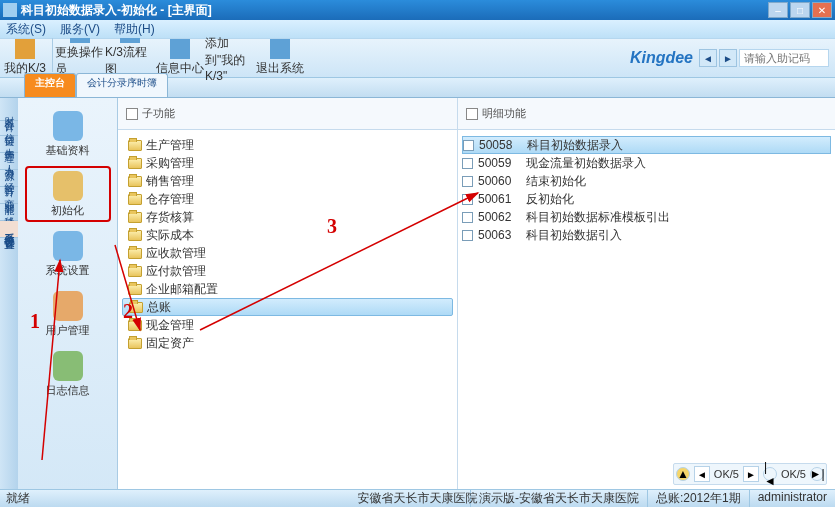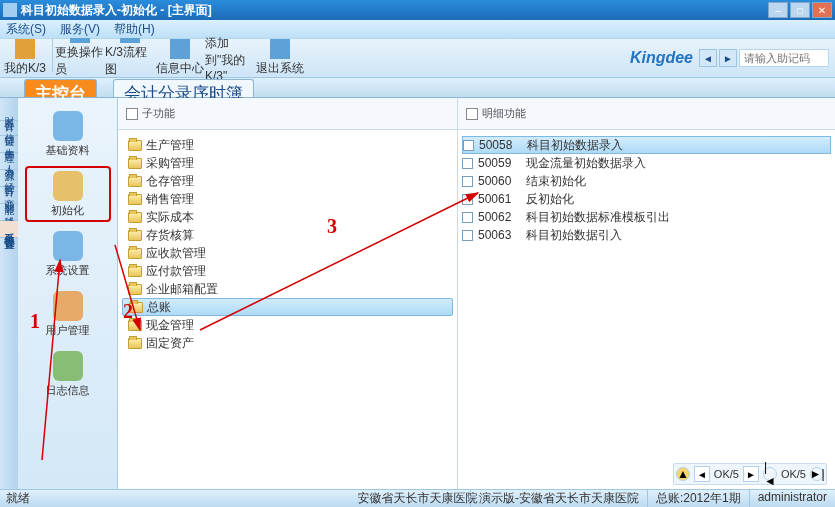--- a/index.html
+++ b/index.html
@@ -21,21 +21,21 @@
 .toolbar { height: 40px; background: linear-gradient(#e7f3fc,#cde5f7); border-top: 1px solid #b5d7ef; border-bottom: 1px solid #9ec7e3; display: flex; align-items: center; }
 .tool-item { width: 50px; height: 40px; display: flex; flex-direction: column; align-items: center; justify-content: center; font-size: 11px; color: #333; cursor: pointer; }
 .tool-item .ticon { width: 20px; height: 20px; margin-bottom: 1px; }
 .tool-sep { width: 1px; height: 34px; background: #a9cbe4; margin: 0 2px; }
 .kingdee-logo { margin-left: auto; margin-right: 6px; color: #2474c2; font-style: italic; font-weight: bold; font-size: 16px; }
 .nav-btn { width: 18px; height: 18px; border: 1px solid #9dc4e1; background: #d2e8f8; display: flex; align-items: center; justify-content: center; margin-right: 2px; font-size: 10px; cursor: pointer; color: #1c4c87; }
 .help-box { border: 1px solid #b6d6ee; background: #fff; height: 18px; width: 90px; margin-right: 6px; font-size: 11px; padding: 1px 4px; color: #888; }
 
 
 .tabrow { height: 20px; background: linear-gradient(#dff0fc,#c2ddf1); display: flex; align-items: flex-end; padding-left: 24px; border-bottom: 1px solid #8bb6d6; }
-.tab { height: 18px; padding: 2px 10px 0; border: 1px solid #8bb6d6; border-bottom: none; background: #f0f7fd; margin-right: 16px; border-radius: 3px 3px 0 0; font-size: 17px; color: #1a4c88; cursor: pointer; }
+.tab { height: 24px; padding: 2px 10px 0; border: 1px solid #8bb6d6; border-bottom: none; background: #f0f7fd; margin-right: 0; border-radius: 3px 3px 0 0; font-size: 10px; color: #1a4c88; cursor: pointer; }
 .tab.active { background: #f78b1e; color: #fff; font-weight: bold; }
 
 
 .main { display: flex; height: 393px; background: #e7f2fb; }
 
 
 .sidetabs { width: 18px; background: linear-gradient(90deg,#cfe5f6,#b3d3ec); display: flex; flex-direction: column; padding-top: 6px; }
 .sidetab { writing-mode: vertical-rl; text-orientation: upright; font-size: 10px; color: #1a4c88; padding: 4px 2px; border-bottom: 1px solid #a2c5e0; cursor: pointer; text-align: center; line-height: 14px; letter-spacing: 2px; }
 .sidetab.active { background: #f2ded2; font-weight: bold; }
 
@@ -183,33 +183,33 @@
           <div class="tree-item">
             <div class="folder-icon"></div>
             <div class="tree-label">生产管理</div>
           </div>
           <div class="tree-item">
             <div class="folder-icon"></div>
             <div class="tree-label">采购管理</div>
           </div>
           <div class="tree-item">
             <div class="folder-icon"></div>
+            <div class="tree-label">销售管理</div>
+          </div>
+          <div class="tree-item">
+            <div class="folder-icon"></div>
             <div class="tree-label">仓存管理</div>
           </div>
           <div class="tree-item">
             <div class="folder-icon"></div>
-            <div class="tree-label">销售管理</div>
+            <div class="tree-label">存货核算</div>
           </div>
           <div class="tree-item">
             <div class="folder-icon"></div>
             <div class="tree-label">实际成本</div>
-          </div>
-          <div class="tree-item">
-            <div class="folder-icon"></div>
-            <div class="tree-label">存货核算</div>
           </div>
           <div class="tree-item">
             <div class="folder-icon"></div>
             <div class="tree-label">应收款管理</div>
           </div>
           <div class="tree-item">
             <div class="folder-icon"></div>
             <div class="tree-label">应付款管理</div>
           </div>
           <div class="tree-item">

